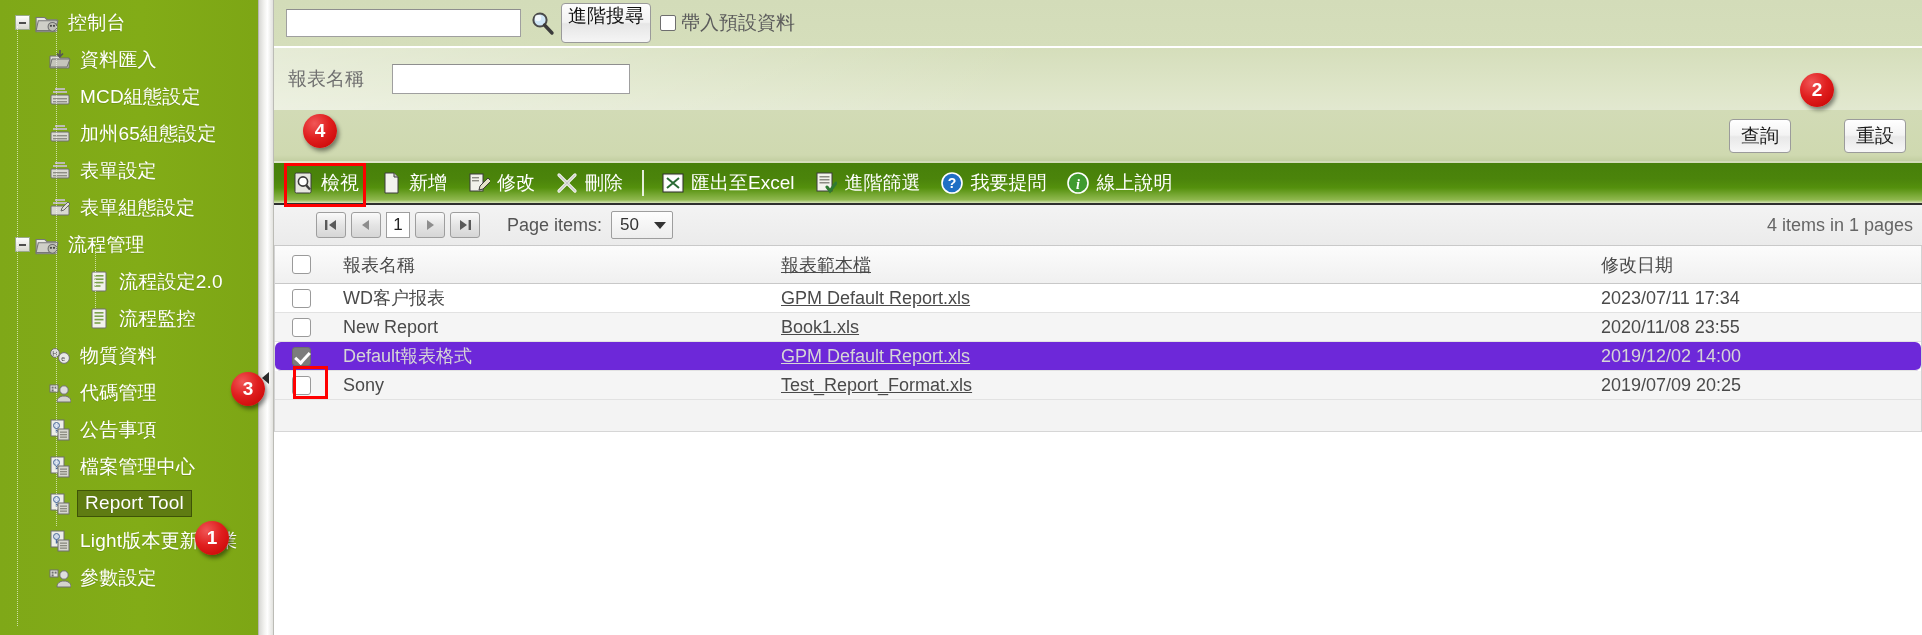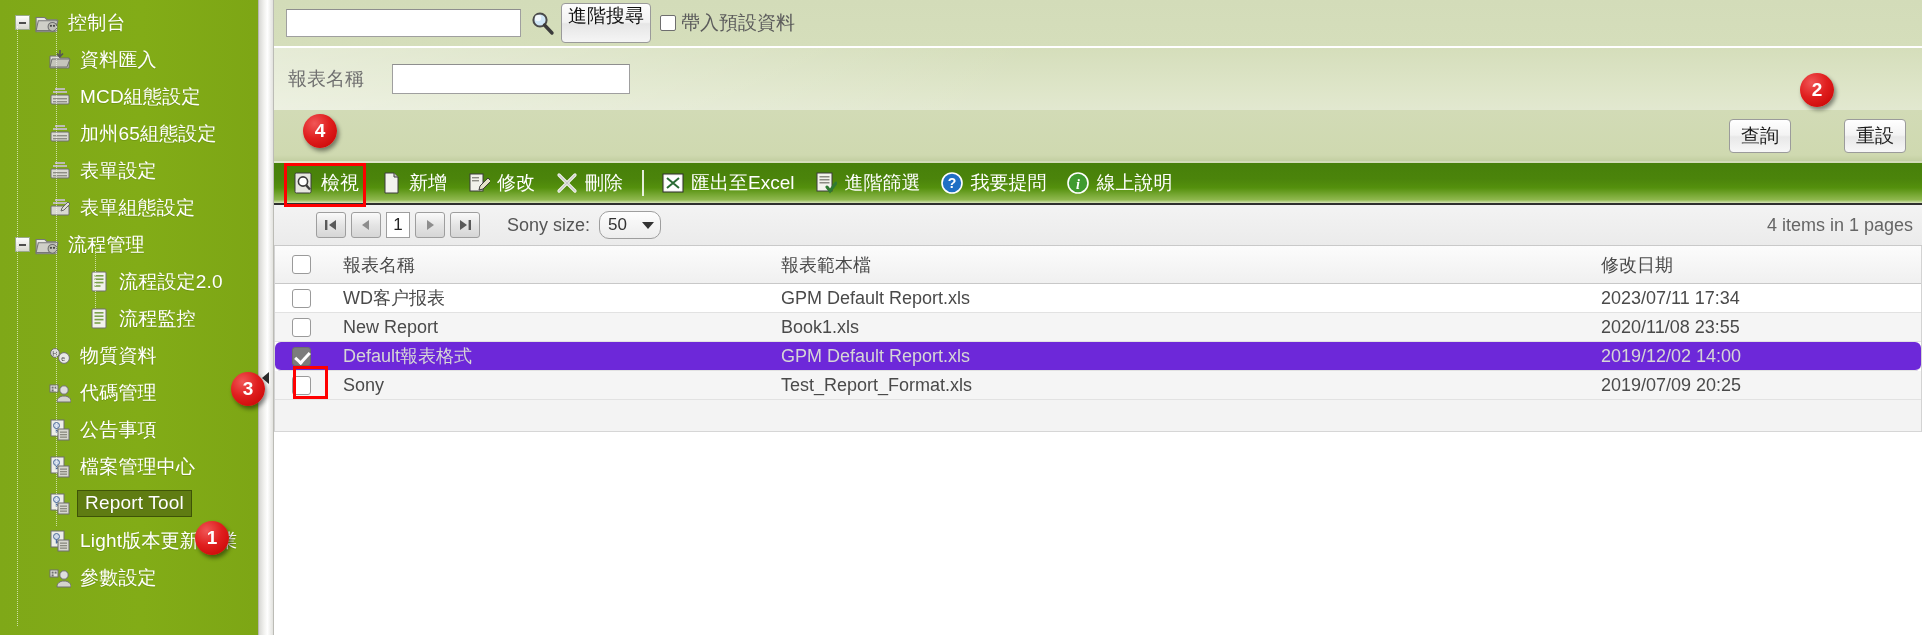--- a/index.html
+++ b/index.html
@@ -232,21 +232,21 @@
     border:1px solid #9e9e9e;
     background:#fff;
     margin-right:5px;
     display:flex;align-items:center;justify-content:center;
     font-size:17px; color:#222;
   }
   .pg-label { font-size:18px; color:#555; margin-left:22px; margin-right:9px; }
   .pg-select {
     width: 62px; height: 28px;
     border:1px solid #9e9e9e;
-    border-radius:10px;
+    border-radius:2px;
     background: linear-gradient(to bottom,#fdfdfd,#ededed);
     display:flex; align-items:center; justify-content:space-between;
     padding: 0 6px 0 8px;
     font-size:17px; color:#333;
     cursor:pointer;
   }
   .caret {
     width:0;height:0;
     border-left:6px solid transparent;
     border-right:6px solid transparent;
@@ -286,21 +286,21 @@
     position: relative;
   }
   .gchk.checked::after{
     content:"";
     position:absolute; left:5px; top:1px;
     width:6px;height:12px;
     border:solid #fff; border-width:0 3px 3px 0;
     transform: rotate(42deg);
   }
   .c1 { flex: 0 0 450px; padding-left: 16px; color:#4a4a4a; }
-  .c2 { flex: 0 0 818px; padding-left: 4px; color:#4a4a4a; }
+  .c2 { flex: 0 0 818px; padding-left: 4px; color:#4a4a4a;text-decoration:underline; }
   .c3 { flex: 1 1 auto; padding-left: 6px; color:#4a4a4a; }
   .grid-foot {
     height: 32px;
     background: #f3f3f3;
     border-bottom: 1px solid #d6d6d6;
   }
   .grid-wrap {
     border-left: 1px solid #d3d3d3;
     border-right: 1px solid #d3d3d3;
   }
@@ -667,21 +667,21 @@
         <svg width="12" height="12" viewBox="0 0 12 12">
           <polygon points="3,1 3,11 10,6" fill="#8d8d8d"></polygon>
         </svg>
       </div>
       <div class="pg-btn">
         <svg width="14" height="12" viewBox="0 0 14 12">
           <polygon points="2,1 2,11 9,6" fill="#5a5a5a"></polygon>
           <rect x="10.6" y="1" width="2.4" height="10" fill="#5a5a5a"></rect>
         </svg>
       </div>
-      <span class="pg-label">Sony size:</span>
+      <span class="pg-label">Page items:</span>
       <div class="pg-select">
         <span>50</span>
         <span class="caret"></span>
       </div>
       <span class="pg-count">4 items in 1 pages</span>
     </div>
 
     <div class="grid-wrap">
       <div class="grow head">
         <div class="cell-chk">

